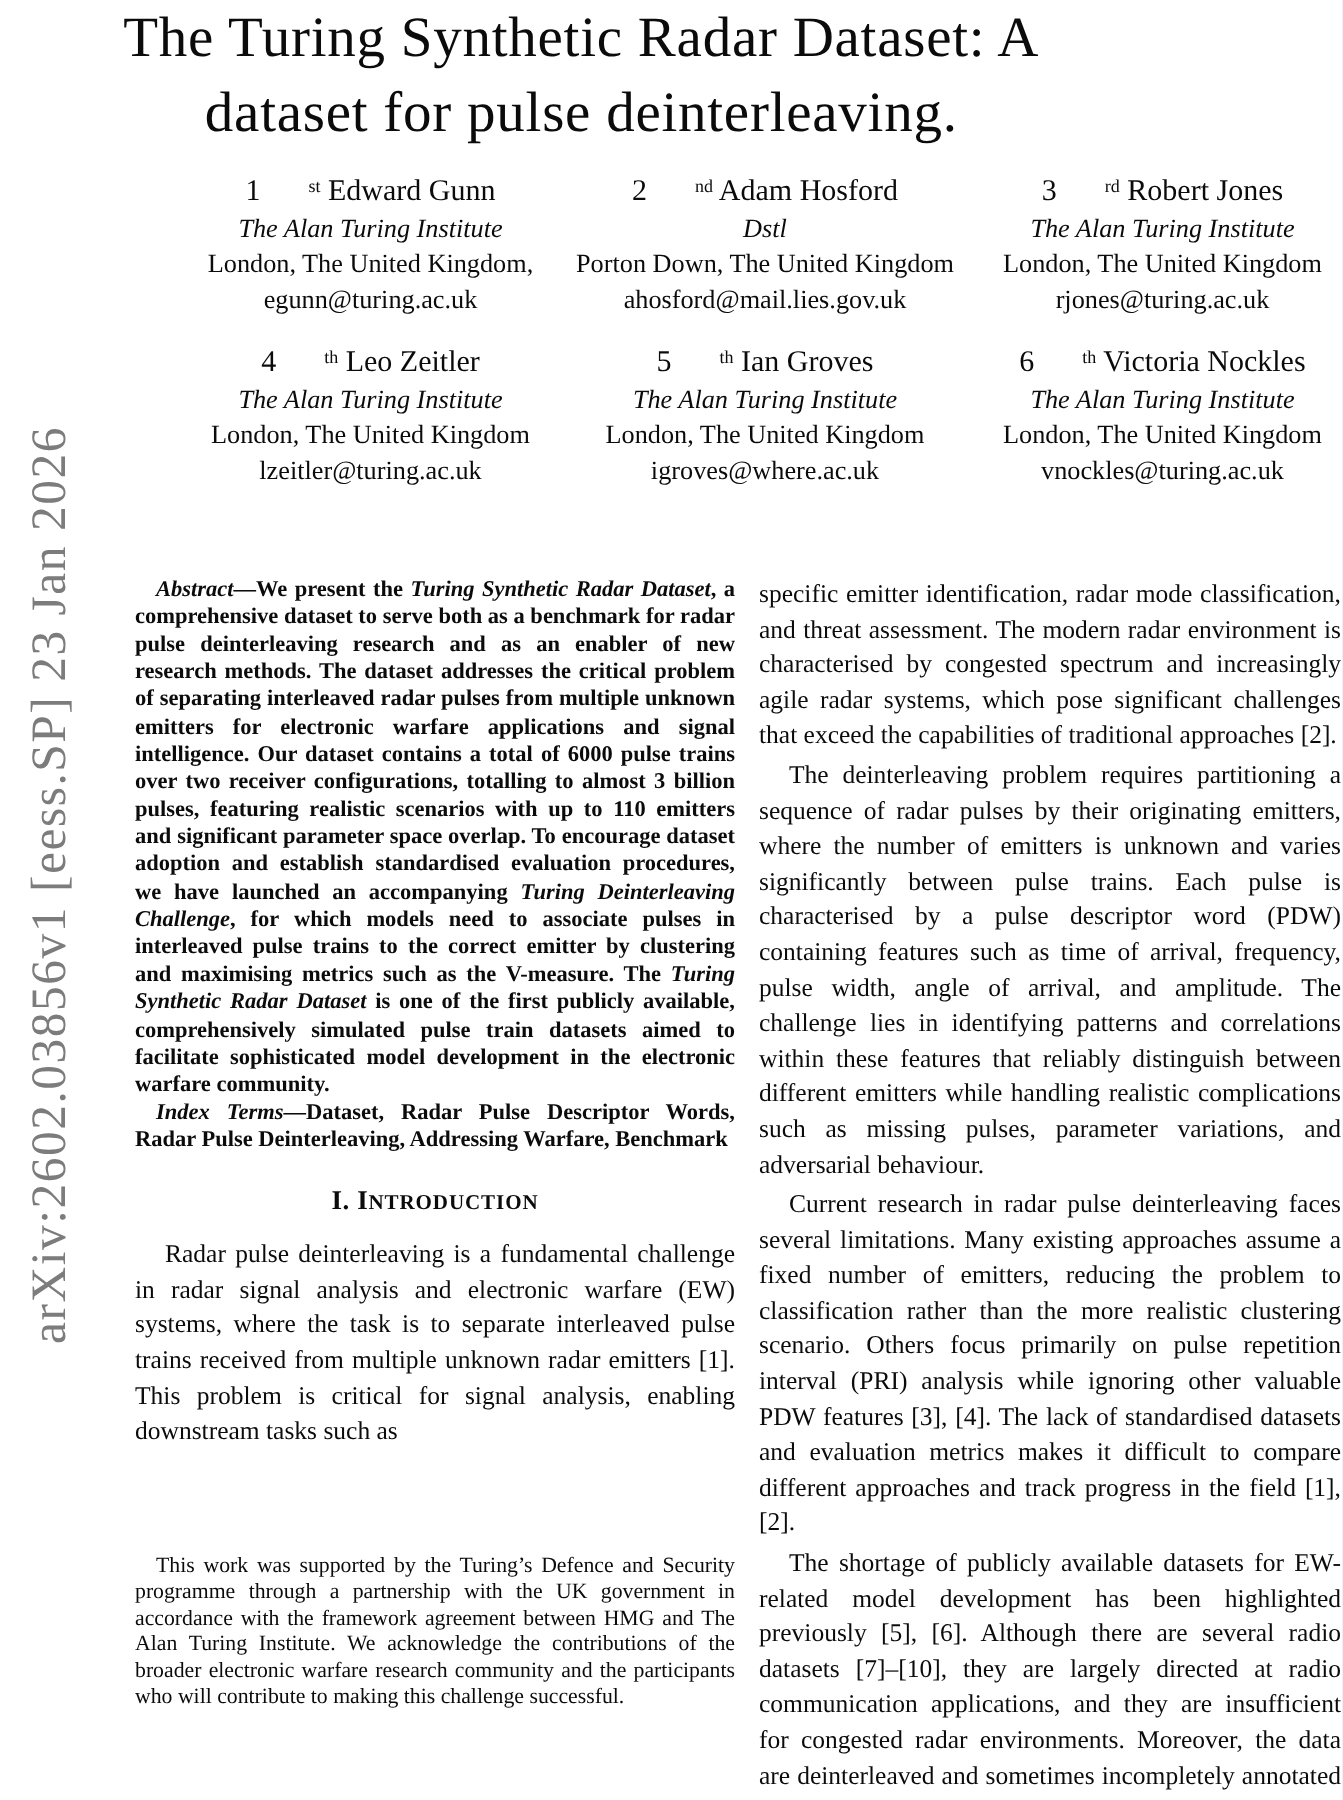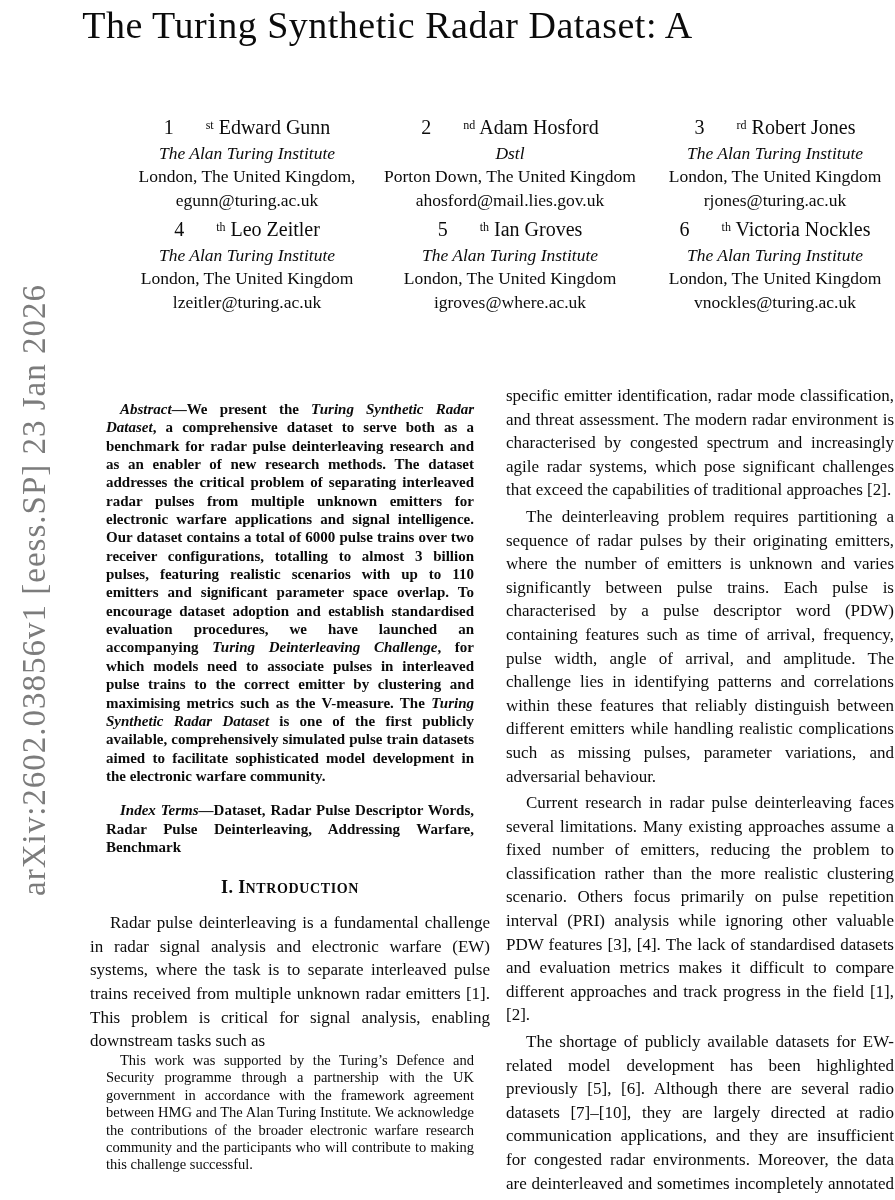--- a/index.html
+++ b/index.html
@@ -12,46 +12,47 @@
     transform:translate(-50%,-50%) rotate(-90deg);
     white-space:nowrap;font-size:33px;color:#7c7c7c;letter-spacing:1px;
   }
   .title{
     position:absolute;top:0;left:0;width:775px;margin:0;
     text-align:center;font-weight:normal;font-size:38px;line-height:50px;letter-spacing:0.5px;
   }
   .tline{display:block;}
   .authors-row{position:absolute;left:0;width:895px;height:100px;}
   .row1{top:116px}
-  .row2{top:218px}
+  .row2{top:230px}
   .author-card{position:absolute;width:310px;text-align:center;font-size:17.5px;line-height:23.2px;}
   .c1{left:92px}.c2{left:355px}.c3{left:620px}
   .a-name{font-size:20px;}
   .sup{font-size:60%;position:relative;top:-0.45em;margin-left:32px;}
   .a-aff{font-style:italic;}
   .col-left{position:absolute;left:90px;top:384px;width:400px;}
-  .abstract{margin:16px;font-weight:bold;font-size:15px;line-height:18.35px;text-align:justify;text-indent:14px;}
+  .abstract{margin:0;font-weight:bold;font-size:15px;line-height:18.35px;text-align:justify;text-indent:14px;}
   .i{font-style:italic;}
   .sc{font-size:78%;letter-spacing:0.6px;}
   .section-heading{margin:21px 0 13px 0;text-align:center;font-weight:bold;font-size:18px;letter-spacing:0.4px;}
   .body-par{margin:0 0 3px 0;font-size:17px;line-height:23.6px;text-align:justify;text-indent:20px;}
   .noindent{text-indent:0;}
   .footnote{position:absolute;left:90px;top:1036px;width:400px;}
-  .footnote p{margin:16px;font-size:14.5px;line-height:17.4px;text-align:justify;text-indent:14px;}
+  .footnote p{margin:0;font-size:14.5px;line-height:17.4px;text-align:justify;text-indent:14px;}
   .col-right{position:absolute;left:506px;top:384px;width:388px;height:814px;overflow:hidden;}
 </style>
 </head>
 <body>
 
 <div class="page">
 
   <div class="watermark">arXiv:2602.03856v1 [eess.SP] 23 Jan 2026</div>
 
   <h1 class="title">
     <span class="tline">The Turing Synthetic Radar Dataset: A</span>
+    <span class="tline">dataset for pulse deinterleaving.</span>
   </h1>
 
   <div class="authors-row row1">
     <div class="author-card c1">
       <div class="a-name"><span>1</span><span class="sup">st</span><span> Edward Gunn</span></div>
       <div class="a-aff">The Alan Turing Institute</div>
       <div class="a-loc">London, The United Kingdom,</div>
       <div class="a-email">egunn@turing.ac.uk</div>
     </div>
     <div class="author-card c2">

